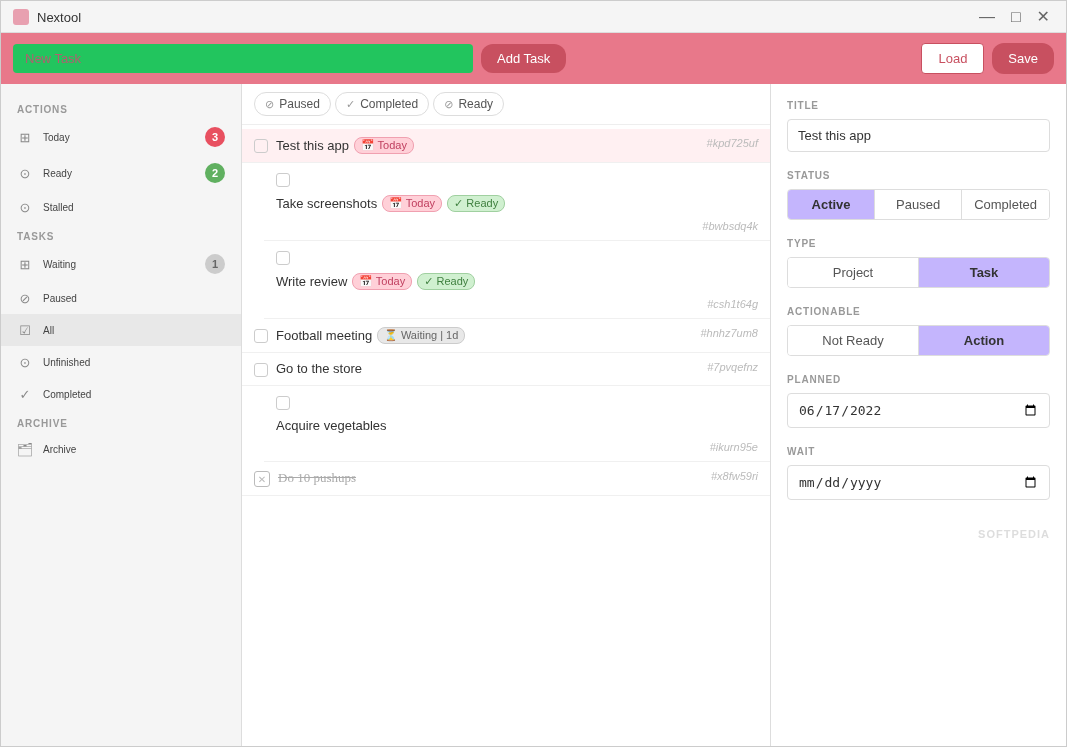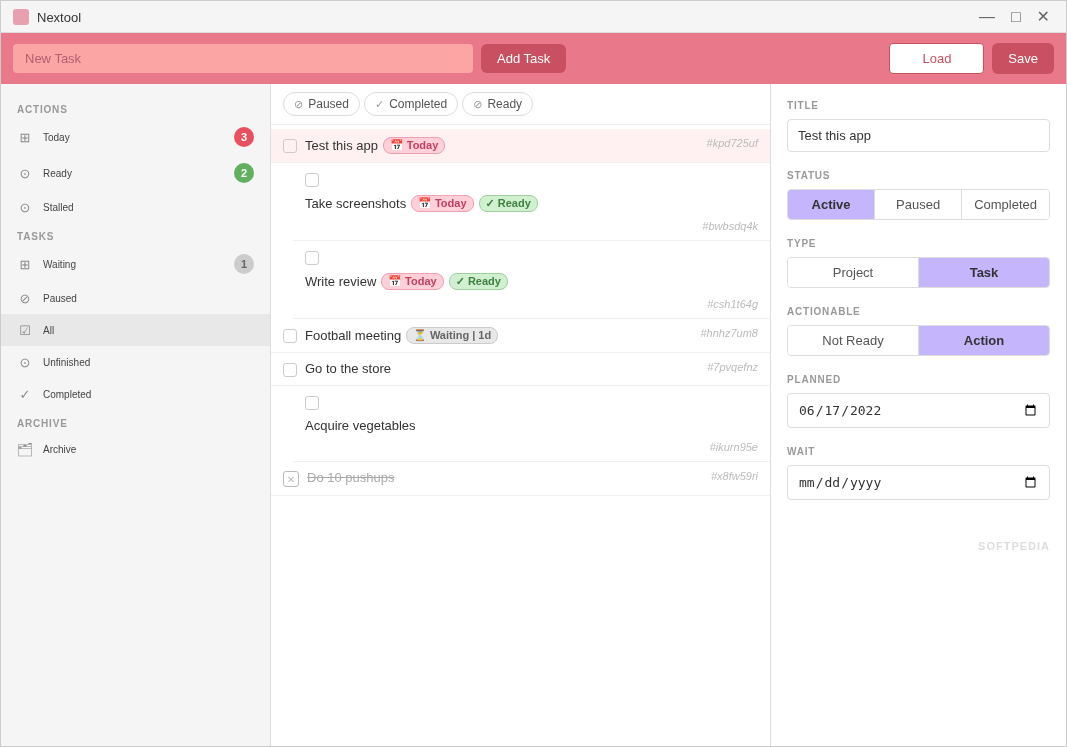--- a/index.html
+++ b/index.html
@@ -74,42 +74,42 @@
       align-items: center;
       gap: 8px;
     }
 
     .new-task-input {
       flex: 1;
       max-width: 460px;
       padding: 7px 12px;
       border: none;
       border-radius: 4px;
-      background: #fca5a5;
+      background: #22c55e;
       color: #555;
       font-size: 13px;
       outline: none;
     }
 
     .new-task-input::placeholder {
       color: #b06070;
     }
 
     .btn-primary {
       padding: 7px 16px;
       background: #c85060;
       color: white;
       border: none;
-      border-radius: 6px;
+      border-radius: 12px;
       cursor: pointer;
       font-size: 13px;
     }
 
     .btn-secondary {
-      padding: 7px 32px;
+      padding: 7px 16px;
       background: white;
       color: #c85060;
       border: 1px solid #c85060;
       border-radius: 4px;
       cursor: pointer;
       font-size: 13px;
       margin-left: auto;
     }
 
     .top-bar-right {
@@ -120,21 +120,21 @@
 
     
     .main-content {
       display: flex;
       flex: 1;
       overflow: hidden;
     }
 
     
     .sidebar {
-      width: 270px;
+      width: 241px;
       background: #f5f5f5;
       border-right: 1px solid #ddd;
       padding: 12px 0;
       overflow-y: auto;
     }
 
     .sidebar-section-label {
       font-size: 10px;
       font-weight: 600;
       color: #999;
@@ -275,27 +275,28 @@
 
     .task-title {
       font-size: 13px;
       color: #333;
       font-weight: 500;
     }
 
     .task-title.strikethrough {
       text-decoration: line-through;
       color: #aaa;
+      font-family: Liberation Serif, serif;
     }
 
     .task-tag {
       font-size: 11px;
       padding: 1px 6px;
       border-radius: 8px;
-      font-weight: 700;
+      font-weight: 400;
     }
 
     .tag-today {
       background: #ffd0d8;
       color: #c04060;
       border: 1px solid #f0a0b0;
     }
 
     .tag-ready {
       background: #d0f0d0;
@@ -383,21 +384,21 @@
       font-weight: 600;
       color: #333;
     }
 
     .watermark {
       text-align: right;
       color: #ddd;
       font-size: 11px;
       font-weight: 600;
       letter-spacing: 1px;
-      margin-top: 32px;
+      margin-top: 20px;
       padding-top: 8px;
     }
   </style>
 </head>
 <body>
 
 <div class="window">
 
   <div class="title-bar">
     <div class="title-bar-left">

